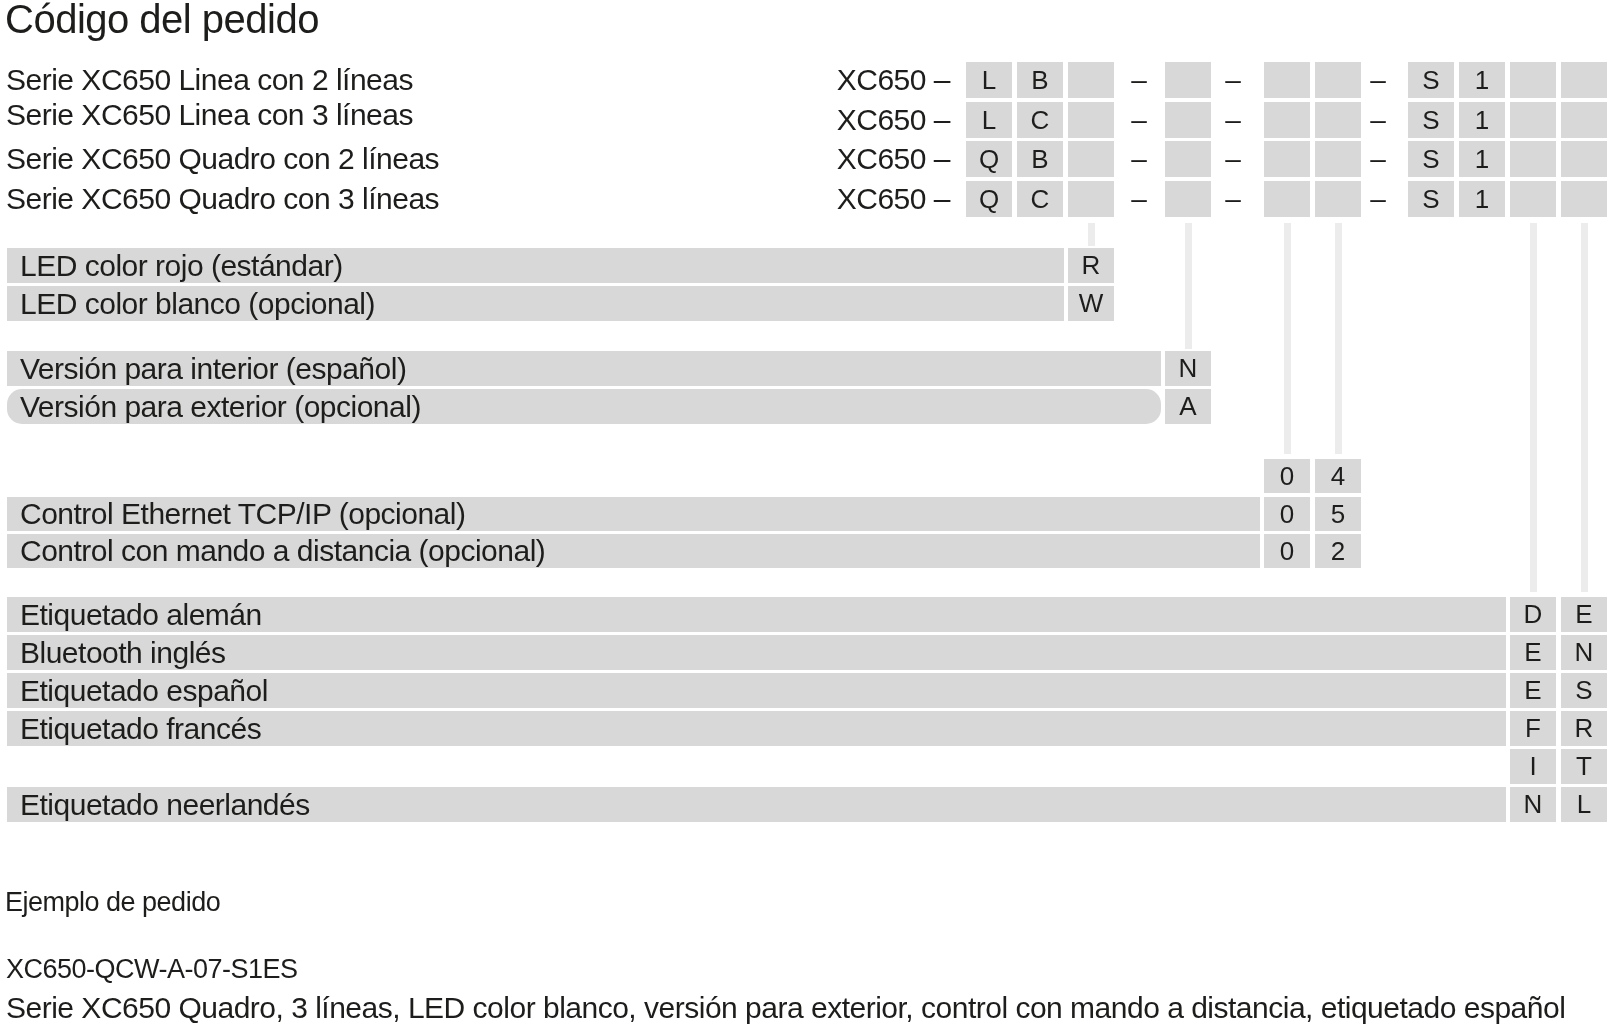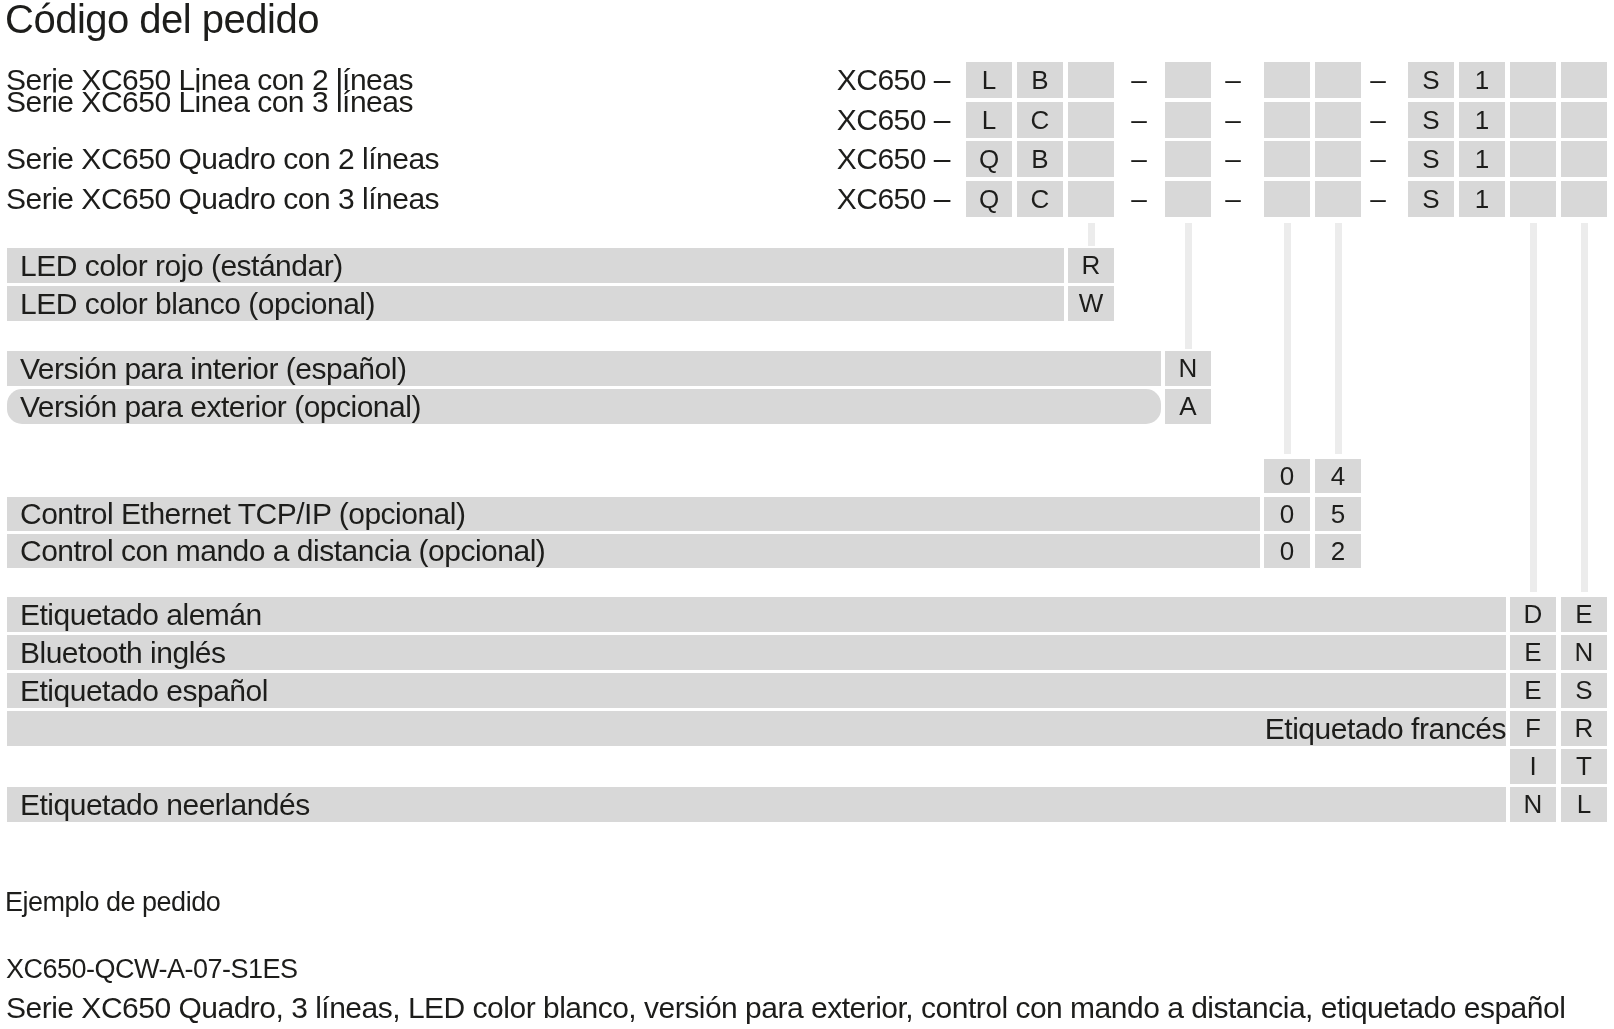--- a/index.html
+++ b/index.html
@@ -84,21 +84,21 @@
     <div class="abs code-box" style="left: 1165px; top: 62px; width: 46px; height: 36px; line-height: 36px;"></div>
     <div class="abs code-box" style="left: 1264px; top: 62px; width: 46px; height: 36px; line-height: 36px;"></div>
     <div class="abs code-box" style="left: 1315px; top: 62px; width: 46px; height: 36px; line-height: 36px;"></div>
     <div class="abs code-box" style="left: 1408px; top: 62px; width: 46px; height: 36px; line-height: 36px;">S</div>
     <div class="abs code-box" style="left: 1459px; top: 62px; width: 46px; height: 36px; line-height: 36px;">1</div>
     <div class="abs code-box" style="left: 1510px; top: 62px; width: 46px; height: 36px; line-height: 36px;"></div>
     <div class="abs code-box" style="left: 1561px; top: 62px; width: 46px; height: 36px; line-height: 36px;"></div>
     <div class="abs dash-sep" style="left: 1127px; top: 62px; height: 36px; line-height: 36px;">–</div>
     <div class="abs dash-sep" style="left: 1221px; top: 62px; height: 36px; line-height: 36px;">–</div>
     <div class="abs dash-sep" style="left: 1366px; top: 62px; height: 36px; line-height: 36px;">–</div>
-    <div class="abs series-label" style="top: 84px; height: 36px; line-height: 36px;">Serie XC650 Linea con 3 líneas</div>
+    <div class="abs series-label" style="top: 97px; height: 36px; line-height: 36px;">Serie XC650 Linea con 3 líneas</div>
     <div class="abs code-prefix" style="top: 101.5px; height: 36px; line-height: 36px;">XC650 –</div>
     <div class="abs code-box" style="left: 966px; top: 101.5px; width: 46px; height: 36px; line-height: 36px;">L</div>
     <div class="abs code-box" style="left: 1017px; top: 101.5px; width: 46px; height: 36px; line-height: 36px;">C</div>
     <div class="abs code-box" style="left: 1068px; top: 101.5px; width: 46px; height: 36px; line-height: 36px;"></div>
     <div class="abs code-box" style="left: 1165px; top: 101.5px; width: 46px; height: 36px; line-height: 36px;"></div>
     <div class="abs code-box" style="left: 1264px; top: 101.5px; width: 46px; height: 36px; line-height: 36px;"></div>
     <div class="abs code-box" style="left: 1315px; top: 101.5px; width: 46px; height: 36px; line-height: 36px;"></div>
     <div class="abs code-box" style="left: 1408px; top: 101.5px; width: 46px; height: 36px; line-height: 36px;">S</div>
     <div class="abs code-box" style="left: 1459px; top: 101.5px; width: 46px; height: 36px; line-height: 36px;">1</div>
     <div class="abs code-box" style="left: 1510px; top: 101.5px; width: 46px; height: 36px; line-height: 36px;"></div>
@@ -160,21 +160,21 @@
     <div class="abs code-box" style="left: 1315px; top: 534px; width: 46px; height: 34px; line-height: 34px;">2</div>
     <div class="abs option-bar option-label" style="left: 7px; top: 597px; width: 1486px; height: 35px; line-height: 35px;">Etiquetado alemán</div>
     <div class="abs code-box" style="left: 1510px; top: 597px; width: 46px; height: 35px; line-height: 35px;">D</div>
     <div class="abs code-box" style="left: 1561px; top: 597px; width: 46px; height: 35px; line-height: 35px;">E</div>
     <div class="abs option-bar option-label" style="left: 7px; top: 635px; width: 1486px; height: 35px; line-height: 35px;">Bluetooth inglés</div>
     <div class="abs code-box" style="left: 1510px; top: 635px; width: 46px; height: 35px; line-height: 35px;">E</div>
     <div class="abs code-box" style="left: 1561px; top: 635px; width: 46px; height: 35px; line-height: 35px;">N</div>
     <div class="abs option-bar option-label" style="left: 7px; top: 673px; width: 1486px; height: 35px; line-height: 35px;">Etiquetado español</div>
     <div class="abs code-box" style="left: 1510px; top: 673px; width: 46px; height: 35px; line-height: 35px;">E</div>
     <div class="abs code-box" style="left: 1561px; top: 673px; width: 46px; height: 35px; line-height: 35px;">S</div>
-    <div class="abs option-bar option-label" style="left: 7px; top: 711px; width: 1486px; height: 35px; line-height: 35px; text-align: right;">Etiquetado francés</div>
+    <div class="abs option-bar option-label" style="left: 7px; top: 711px; width: 1486px; height: 35px; line-height: 35px;">Etiquetado francés</div>
     <div class="abs code-box" style="left: 1510px; top: 711px; width: 46px; height: 35px; line-height: 35px;">F</div>
     <div class="abs code-box" style="left: 1561px; top: 711px; width: 46px; height: 35px; line-height: 35px;">R</div>
     <div class="abs code-box" style="left: 1510px; top: 749px; width: 46px; height: 35px; line-height: 35px;">I</div>
     <div class="abs code-box" style="left: 1561px; top: 749px; width: 46px; height: 35px; line-height: 35px;">T</div>
     <div class="abs option-bar option-label" style="left: 7px; top: 787px; width: 1486px; height: 35px; line-height: 35px;">Etiquetado neerlandés</div>
     <div class="abs code-box" style="left: 1510px; top: 787px; width: 46px; height: 35px; line-height: 35px;">N</div>
     <div class="abs code-box" style="left: 1561px; top: 787px; width: 46px; height: 35px; line-height: 35px;">L</div>
   </div>
 
 </body></html>

